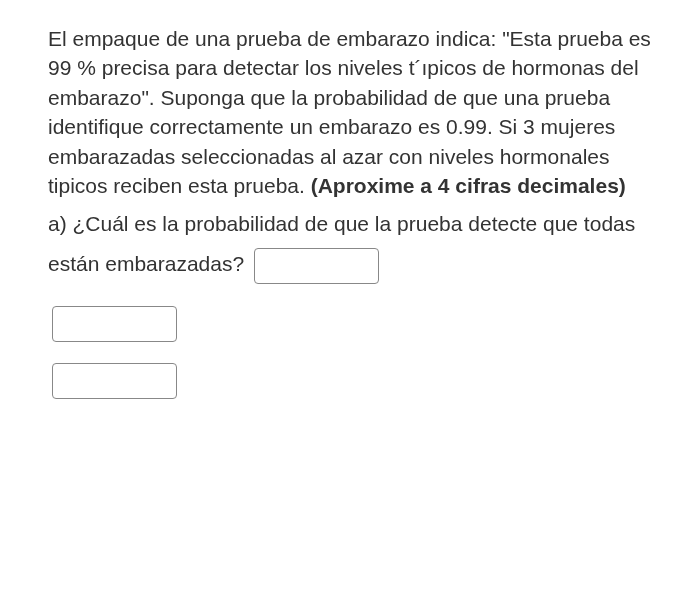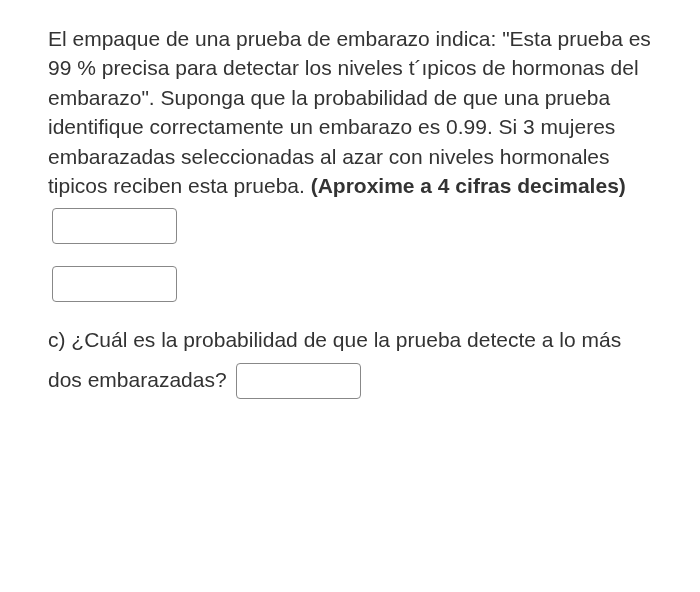--- a/index.html
+++ b/index.html
@@ -44,22 +44,22 @@
     }
   </style>
 </head>
 <body>
 
 <div class="question-stem">
   <span>El empaque de una prueba de embarazo indica: "Esta prueba es 99 % precisa para detectar los niveles t´ıpicos de hormonas del embarazo". Suponga que la probabilidad de que una prueba identifique correctamente un embarazo es 0.99.  Si 3 mujeres embarazadas seleccionadas al azar con niveles hormonales tipicos reciben esta prueba. </span><span class="bold">(Aproxime a 4 cifras decimales)</span>
 </div>
 
 <div class="part first">
+  <span>a) ¿Cuál es la probabilidad de que la prueba detecte que todas están embarazadas? </span><input type="text" class="answer-input" style="">
+</div>
+
+<div class="part">
   <input type="text" class="answer-input" style="">
 </div>
 
 <div class="part">
   <input type="text" class="answer-input" style="">
 </div>
 
-<div class="part">
-  <span>c)  ¿Cuál es la probabilidad de que la prueba  detecte a lo más dos embarazadas? </span><input type="text" class="answer-input" style="">
-</div>
-
 </body></html>

